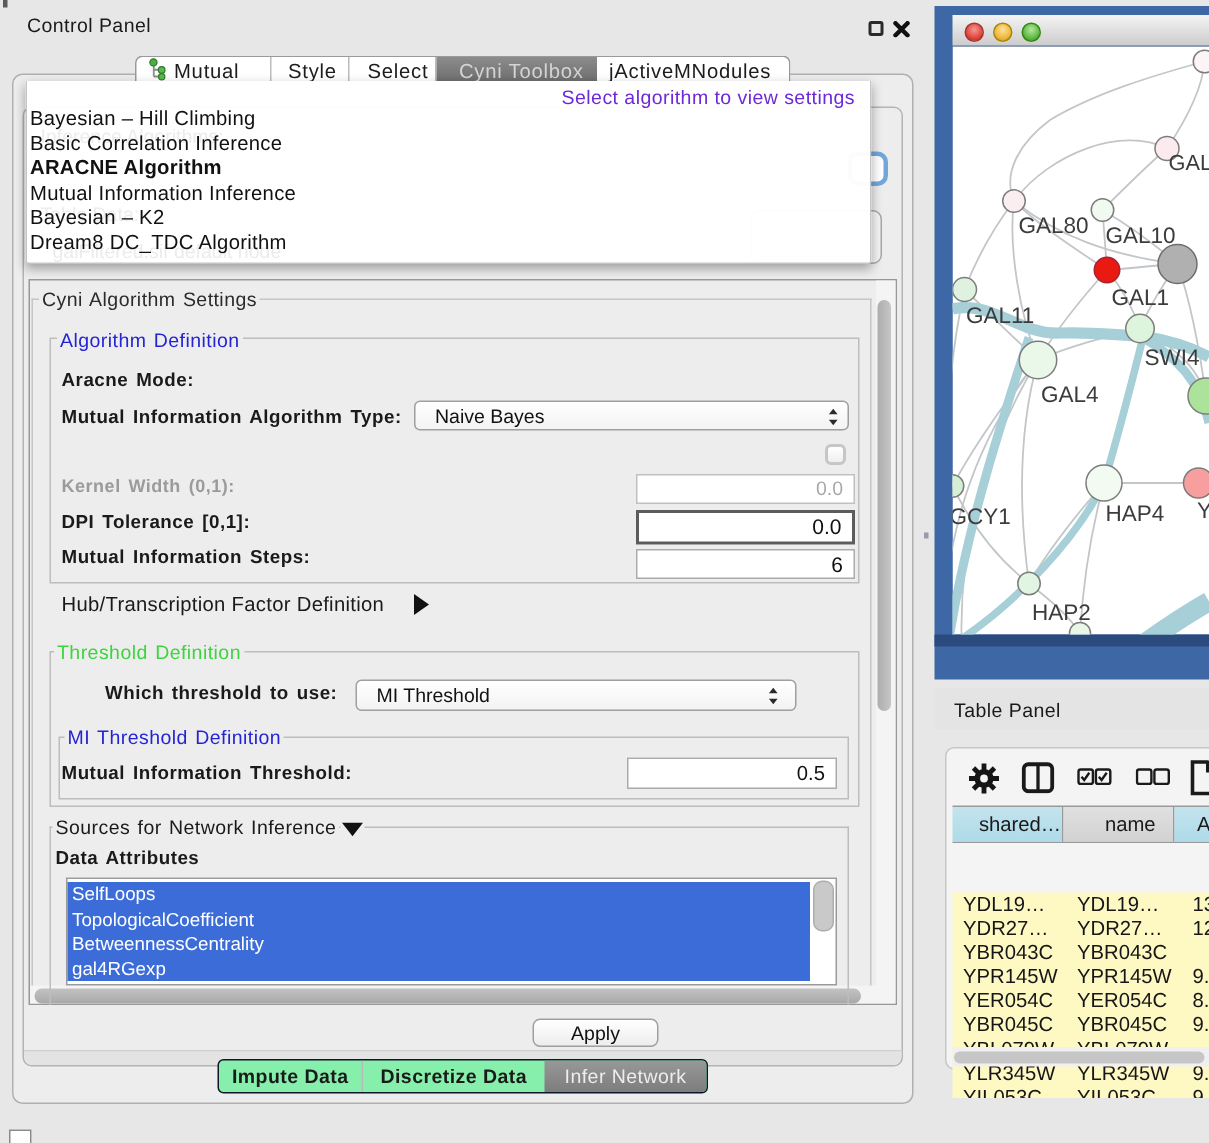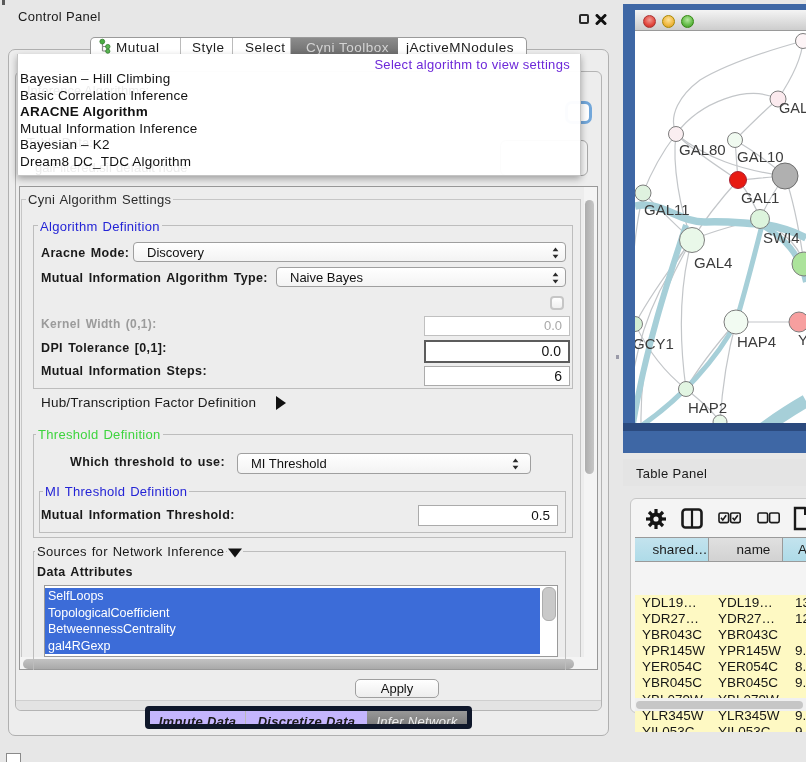--- a/index.html
+++ b/index.html
@@ -42,27 +42,20 @@
 <div class="abs" style="left:20px;top:657px;width:564px;height:12px;background:#f4f4f4;"></div>
 <div class="abs" style="left:23px;top:659px;width:551px;height:10px;background:linear-gradient(#c2c2c2,#a9a9a9);border-radius:5px;"></div>
 
 <div class="groupbox" style="left:21px;top:199px;width:560px;height:458px;border-color:#c6c6c6;border-bottom:none;"></div>
 <div class="glabel" style="left:26px;top:192px;color:#2b2b2b;">Cyni Algorithm Settings</div>
 
 <div class="groupbox" style="left:33px;top:225px;width:540px;height:164px;"></div>
 <div class="glabel" style="left:38px;top:219px;color:#2424d6;">Algorithm Definition</div>
 
 <div class="blab" style="left:41px;top:246px;">Aracne Mode:</div>
-<div class="combo" style="left:133px;top:242px;width:433px;height:20px;">
-      <span class="ctext">Discovery</span>
-<svg class="arr" style="right:6px;top:4px;" width="7" height="12" viewBox="0 0 7 12">
-        <path d="M3.5 0.5 L6.4 4.2 L0.6 4.2 Z" fill="#2a2a2a"></path>
-        <path d="M3.5 11.5 L6.4 7.8 L0.6 7.8 Z" fill="#2a2a2a"></path>
-      </svg>
-    </div>
 
 <div class="blab" style="left:41px;top:271px;">Mutual Information Algorithm Type:</div>
 <div class="combo" style="left:276px;top:267px;width:290px;height:20px;">
       <span class="ctext">Naive Bayes</span>
 <svg class="arr" style="right:6px;top:4px;" width="7" height="12" viewBox="0 0 7 12">
         <path d="M3.5 0.5 L6.4 4.2 L0.6 4.2 Z" fill="#2a2a2a"></path>
         <path d="M3.5 11.5 L6.4 7.8 L0.6 7.8 Z" fill="#2a2a2a"></path>
       </svg>
     </div>
 
@@ -110,21 +103,21 @@
 
 <div class="abs" style="left:44px;top:585px;width:514px;height:72px;background:#fff;border:1px solid #9a9a9a;"></div>
 <div class="abs" style="left:45px;top:588px;width:495px;height:66px;background:#3c6cd8;"></div>
 <div class="abs" style="left:48px;top:588px;font-size:12.5px;color:#fff;line-height:16.5px;">SelfLoops<br>TopologicalCoefficient<br>BetweennessCentrality<br>gal4RGexp</div>
 <div class="abs" style="left:542px;top:587px;width:14px;height:34px;background:#c9c9c9;border:1px solid #adadad;border-radius:6px;"></div>
 
 <div class="abs" style="left:355px;top:679px;width:84px;height:19px;background:linear-gradient(#ffffff,#ededed);border:1px solid #9f9f9f;border-radius:5px;text-align:center;font-size:13px;color:#111;line-height:17px;">Apply</div>
 
 <div class="abs" style="left:16px;top:700px;width:585px;height:10px;background:#e3e3e3;border-top:1px solid #cfcfcf;border-radius:0 0 6px 6px;"></div>
 
-<div class="abs" style="left:145px;top:706px;width:327px;height:23px;background:#c4b5fd;border:5px solid #0f172a;border-radius:4px;overflow:hidden;display:flex;font-style:italic;">
+<div class="abs" style="left:145px;top:706px;width:327px;height:23px;background:#86efac;border:1px solid #0f172a;border-radius:4px;overflow:hidden;display:flex;">
   <div style="width:96px;text-align:center;font-size:13px;font-weight:bold;letter-spacing:0.3px;color:#1a1a1a;line-height:21px;border-right:1px solid #b9b9b9;">Impute Data</div>
   <div style="width:121px;text-align:center;font-size:13px;font-weight:bold;letter-spacing:0.3px;color:#1a1a1a;line-height:21px;">Discretize Data</div>
   <div style="flex:1;text-align:center;font-size:13px;letter-spacing:0.3px;color:#ededed;line-height:21px;background:linear-gradient(#989898,#7d7d7d);">Infer Network</div>
 </div>
 
 <div class="abs" style="left:90px;top:37px;width:437px;height:17px;background:#fff;border:1px solid #9a9a9a;border-bottom:none;border-radius:5px 5px 0 0;overflow:hidden;display:flex;">
   <div style="width:90px;border-right:1px solid #bbb;"></div>
   <div style="width:52px;border-right:1px solid #bbb;"></div>
   <div style="width:58px;border-right:1px solid #bbb;"></div>
   <div style="width:107px;background:linear-gradient(#8c8c8c,#6f6f6f);"></div>

